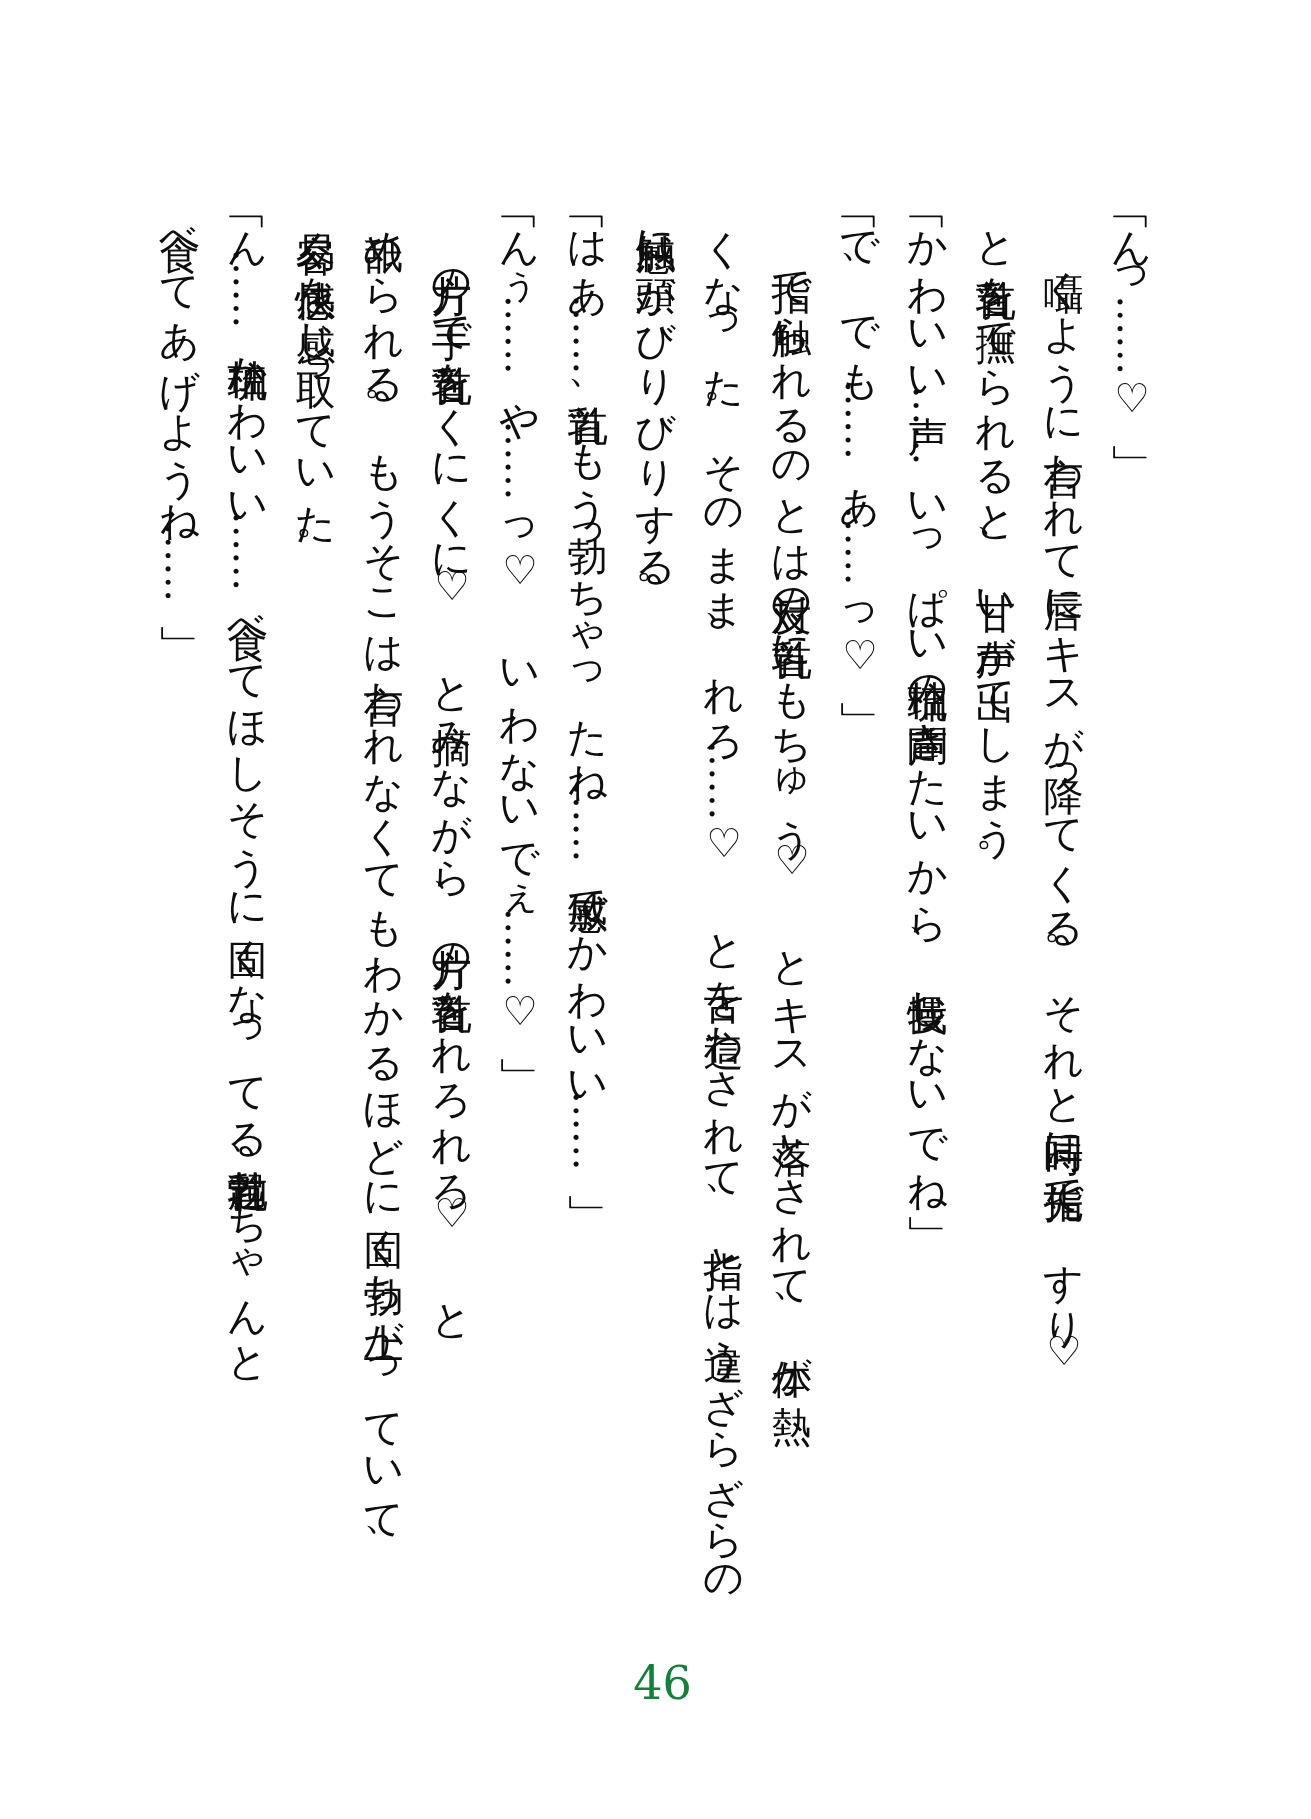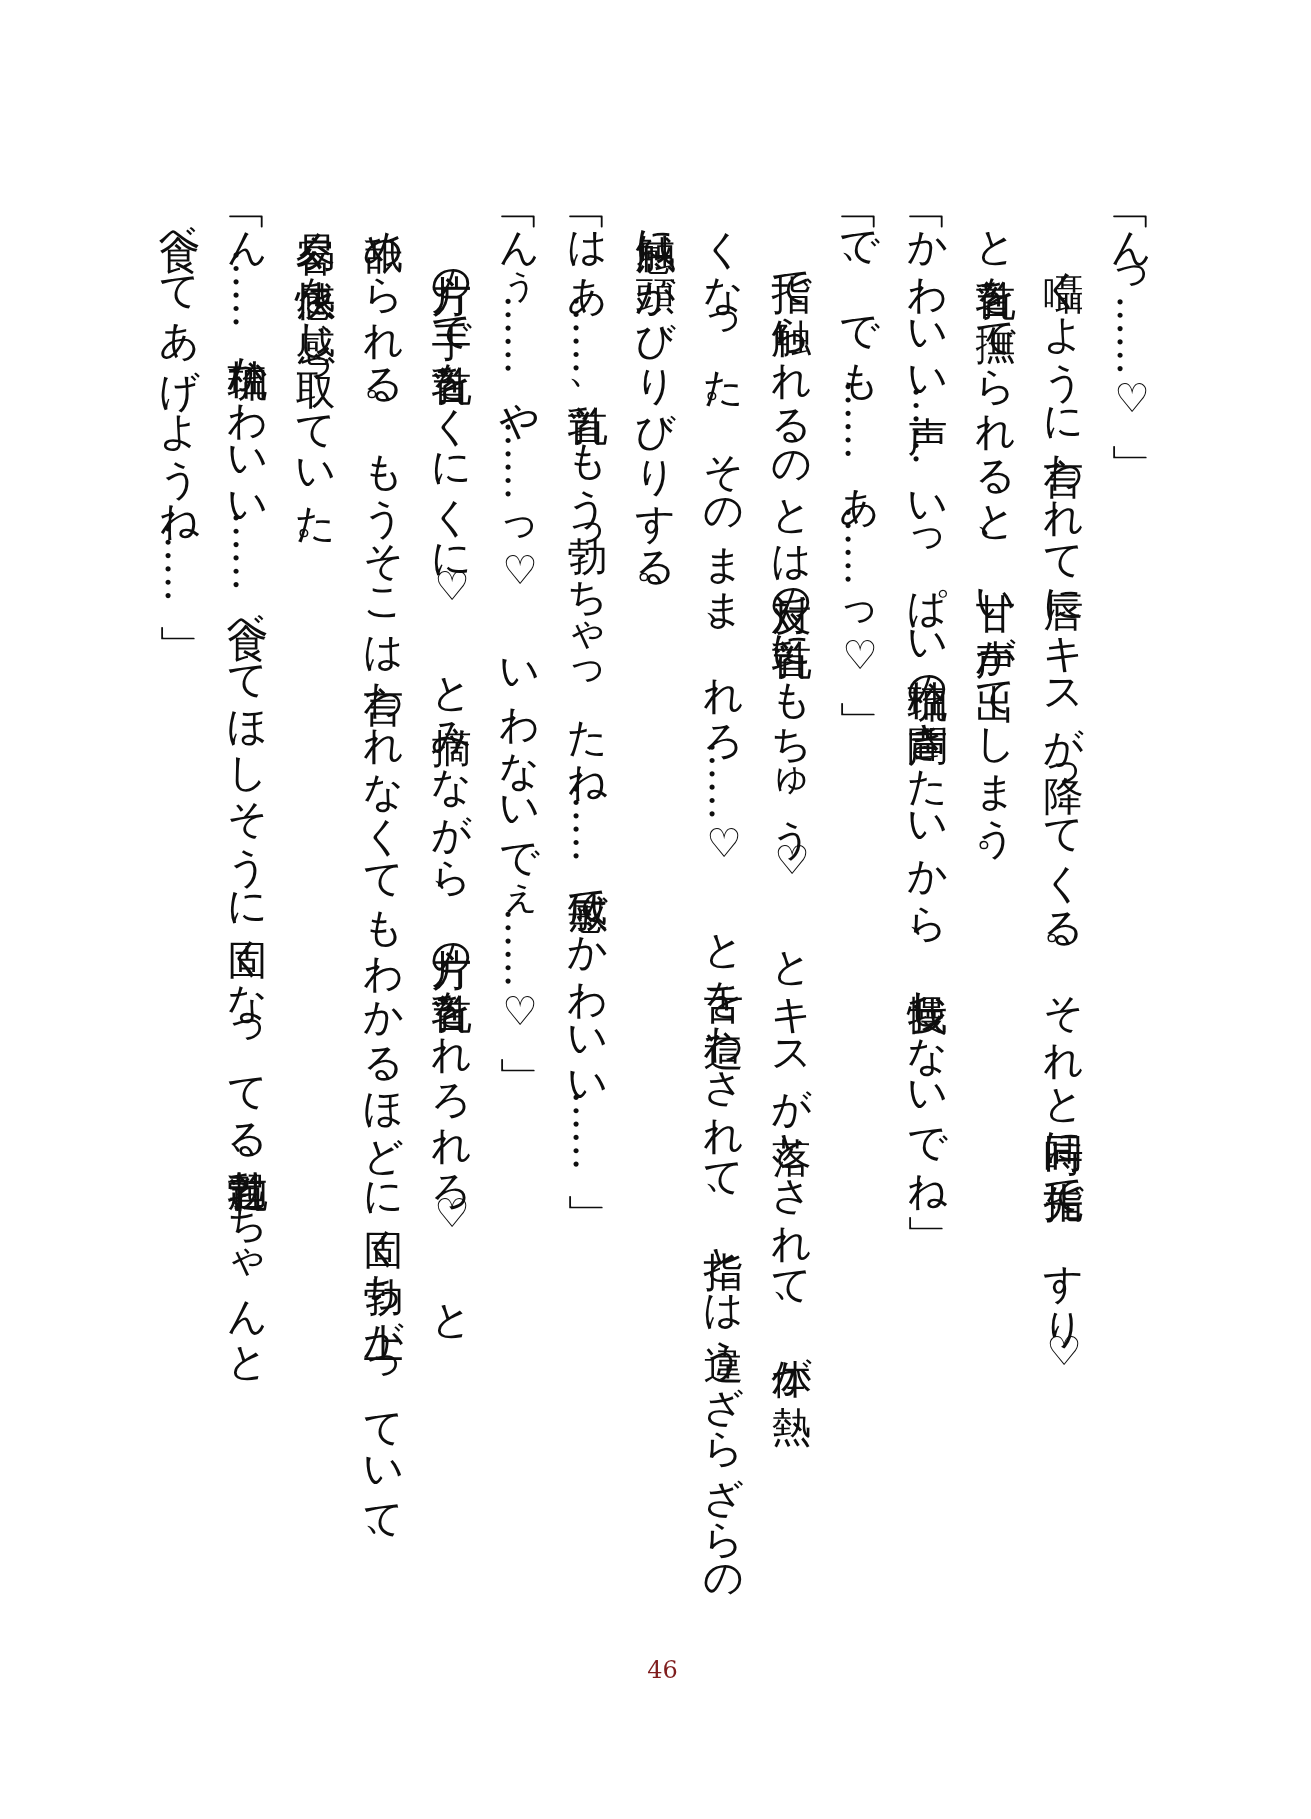--- a/index.html
+++ b/index.html
@@ -34,22 +34,22 @@
   }
   .tcol.indent {
     text-indent: 40px;       
   }
   .page-num {
     position: absolute;
     top: 1656px;
     left: 14px;
     right: 0;
     text-align: center;
-    font-size: 24px;
-    color: #7f1d1d;
+    font-size: 46px;
+    color: #15803d;
   }
 </style>
 </head>
 <body>
 
 <div class="page">
 
   <div class="text-block">
     <div class="tcol">「んっ……♡」</div>
     <div class="tcol indent">囁くように言われて唇にキスが降ってくる。それと同時に指先で、すり♡</div>

